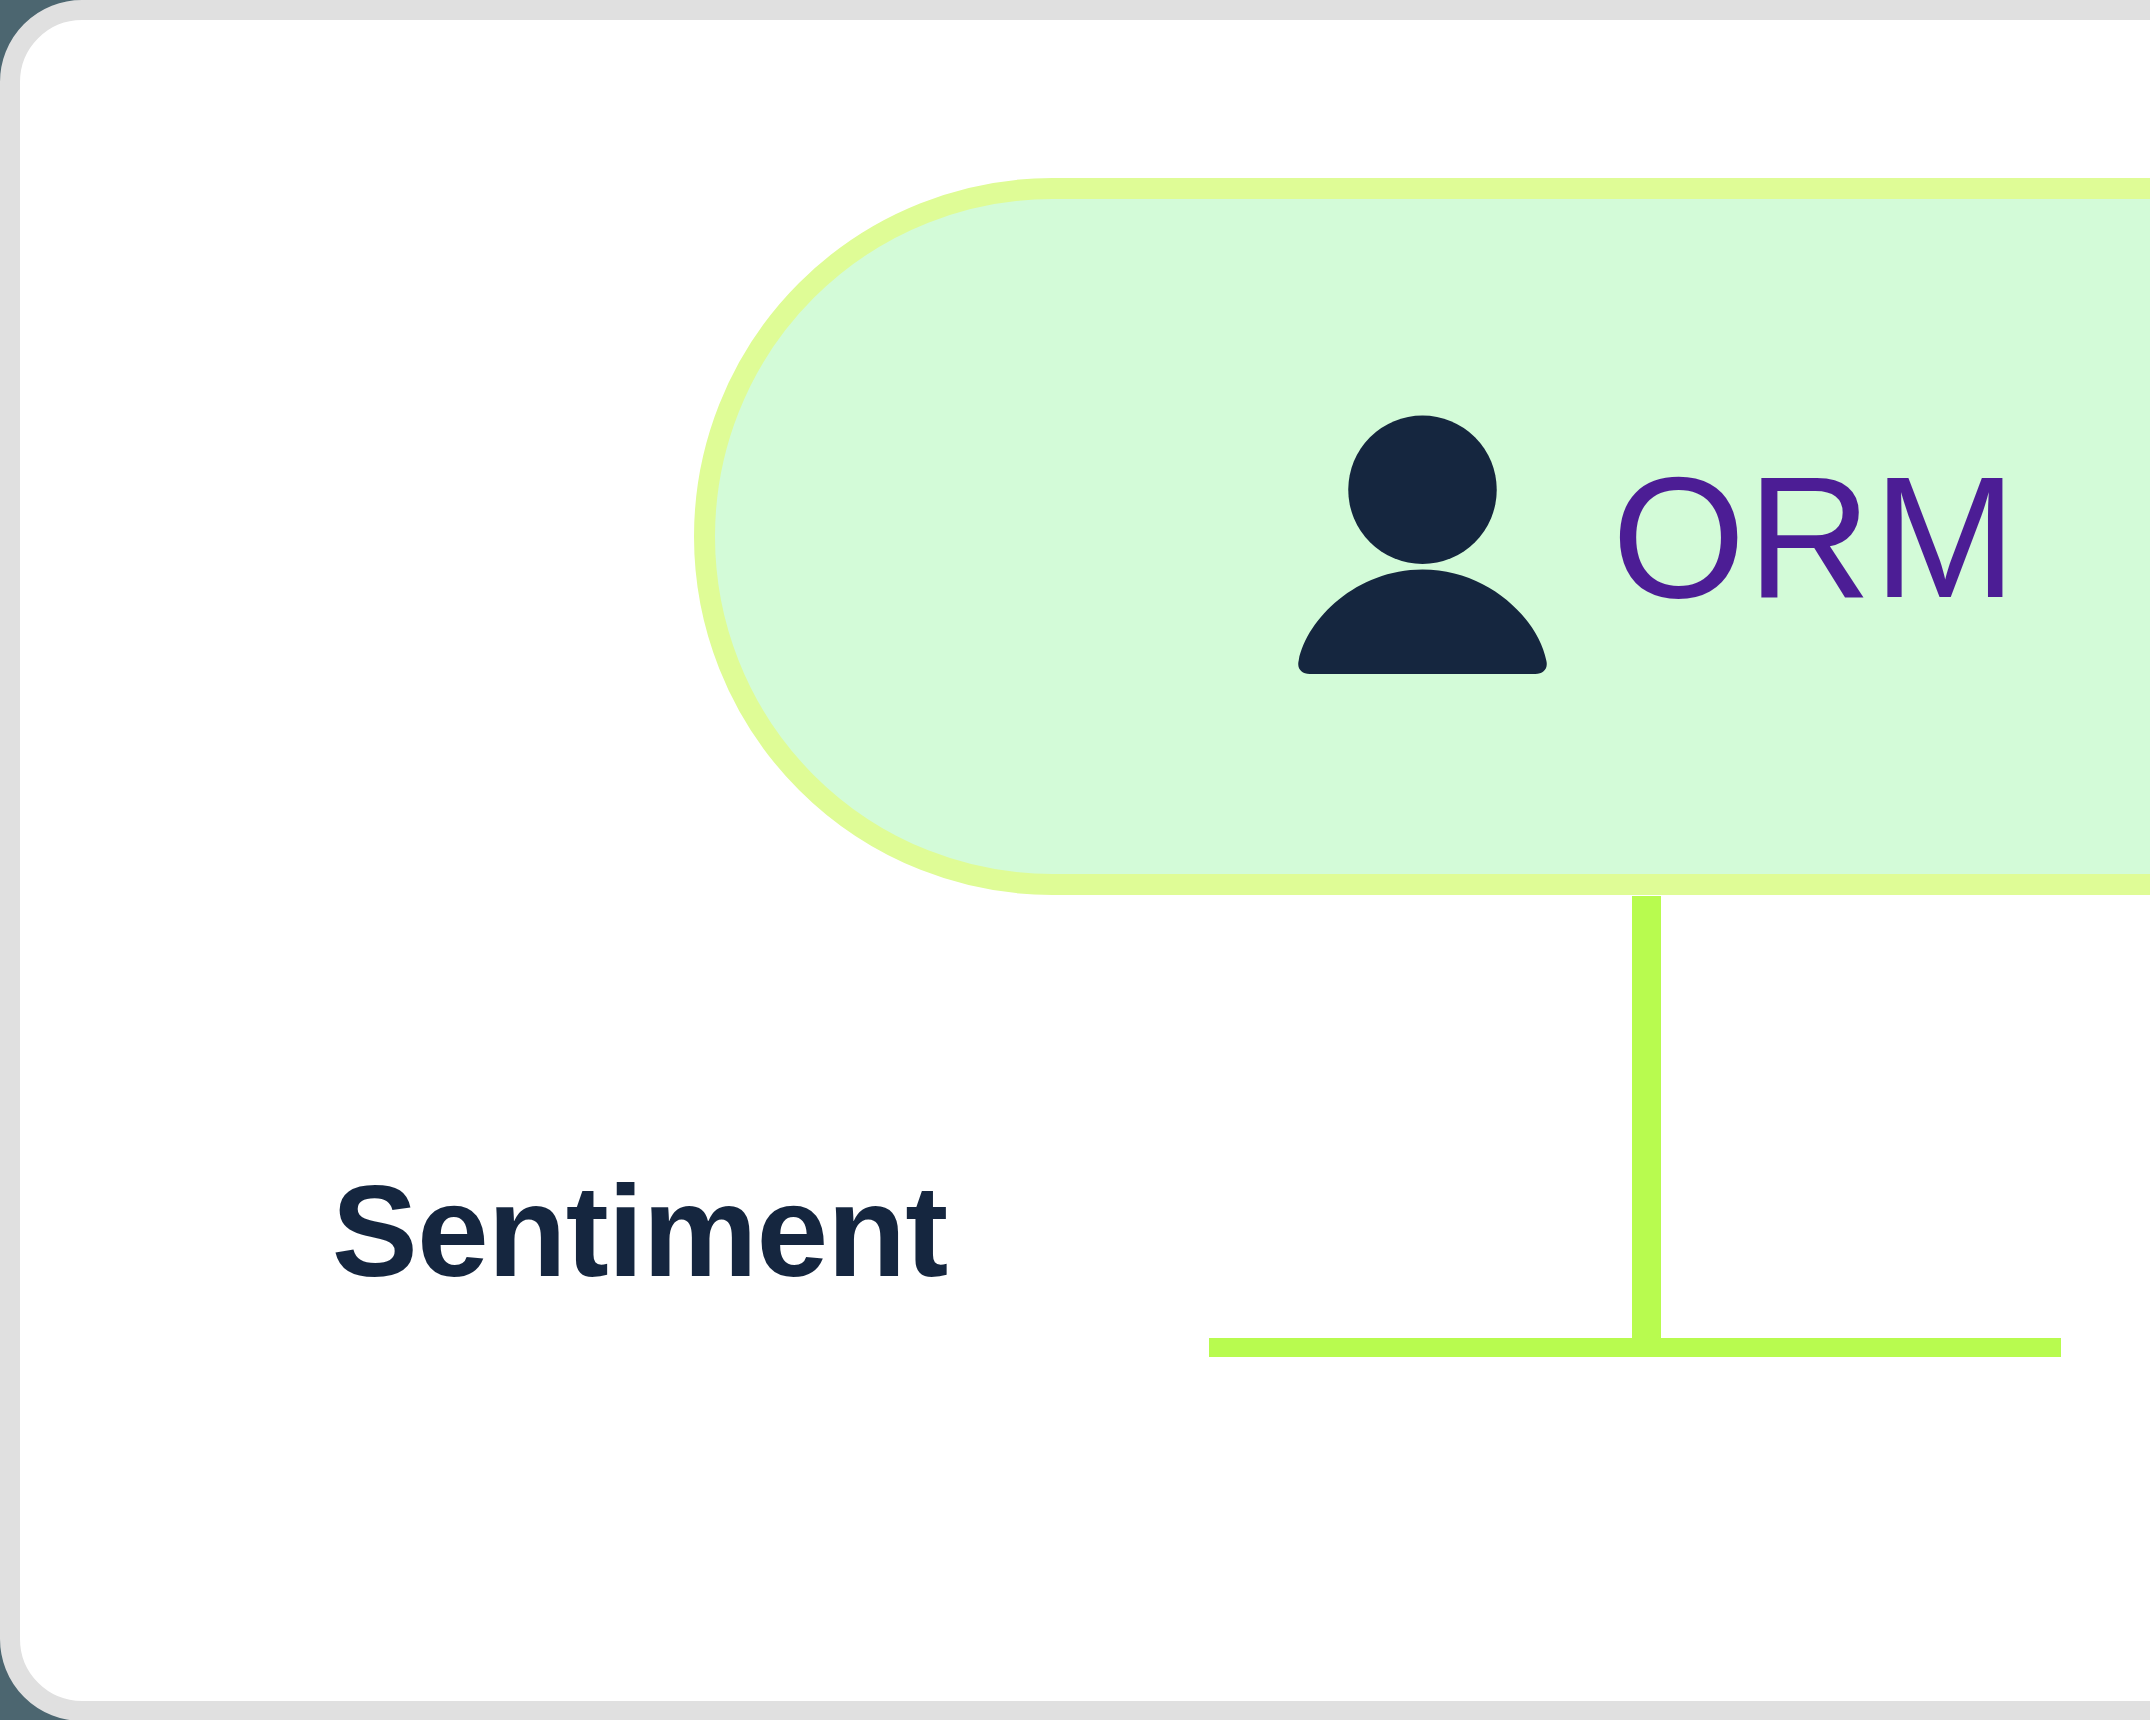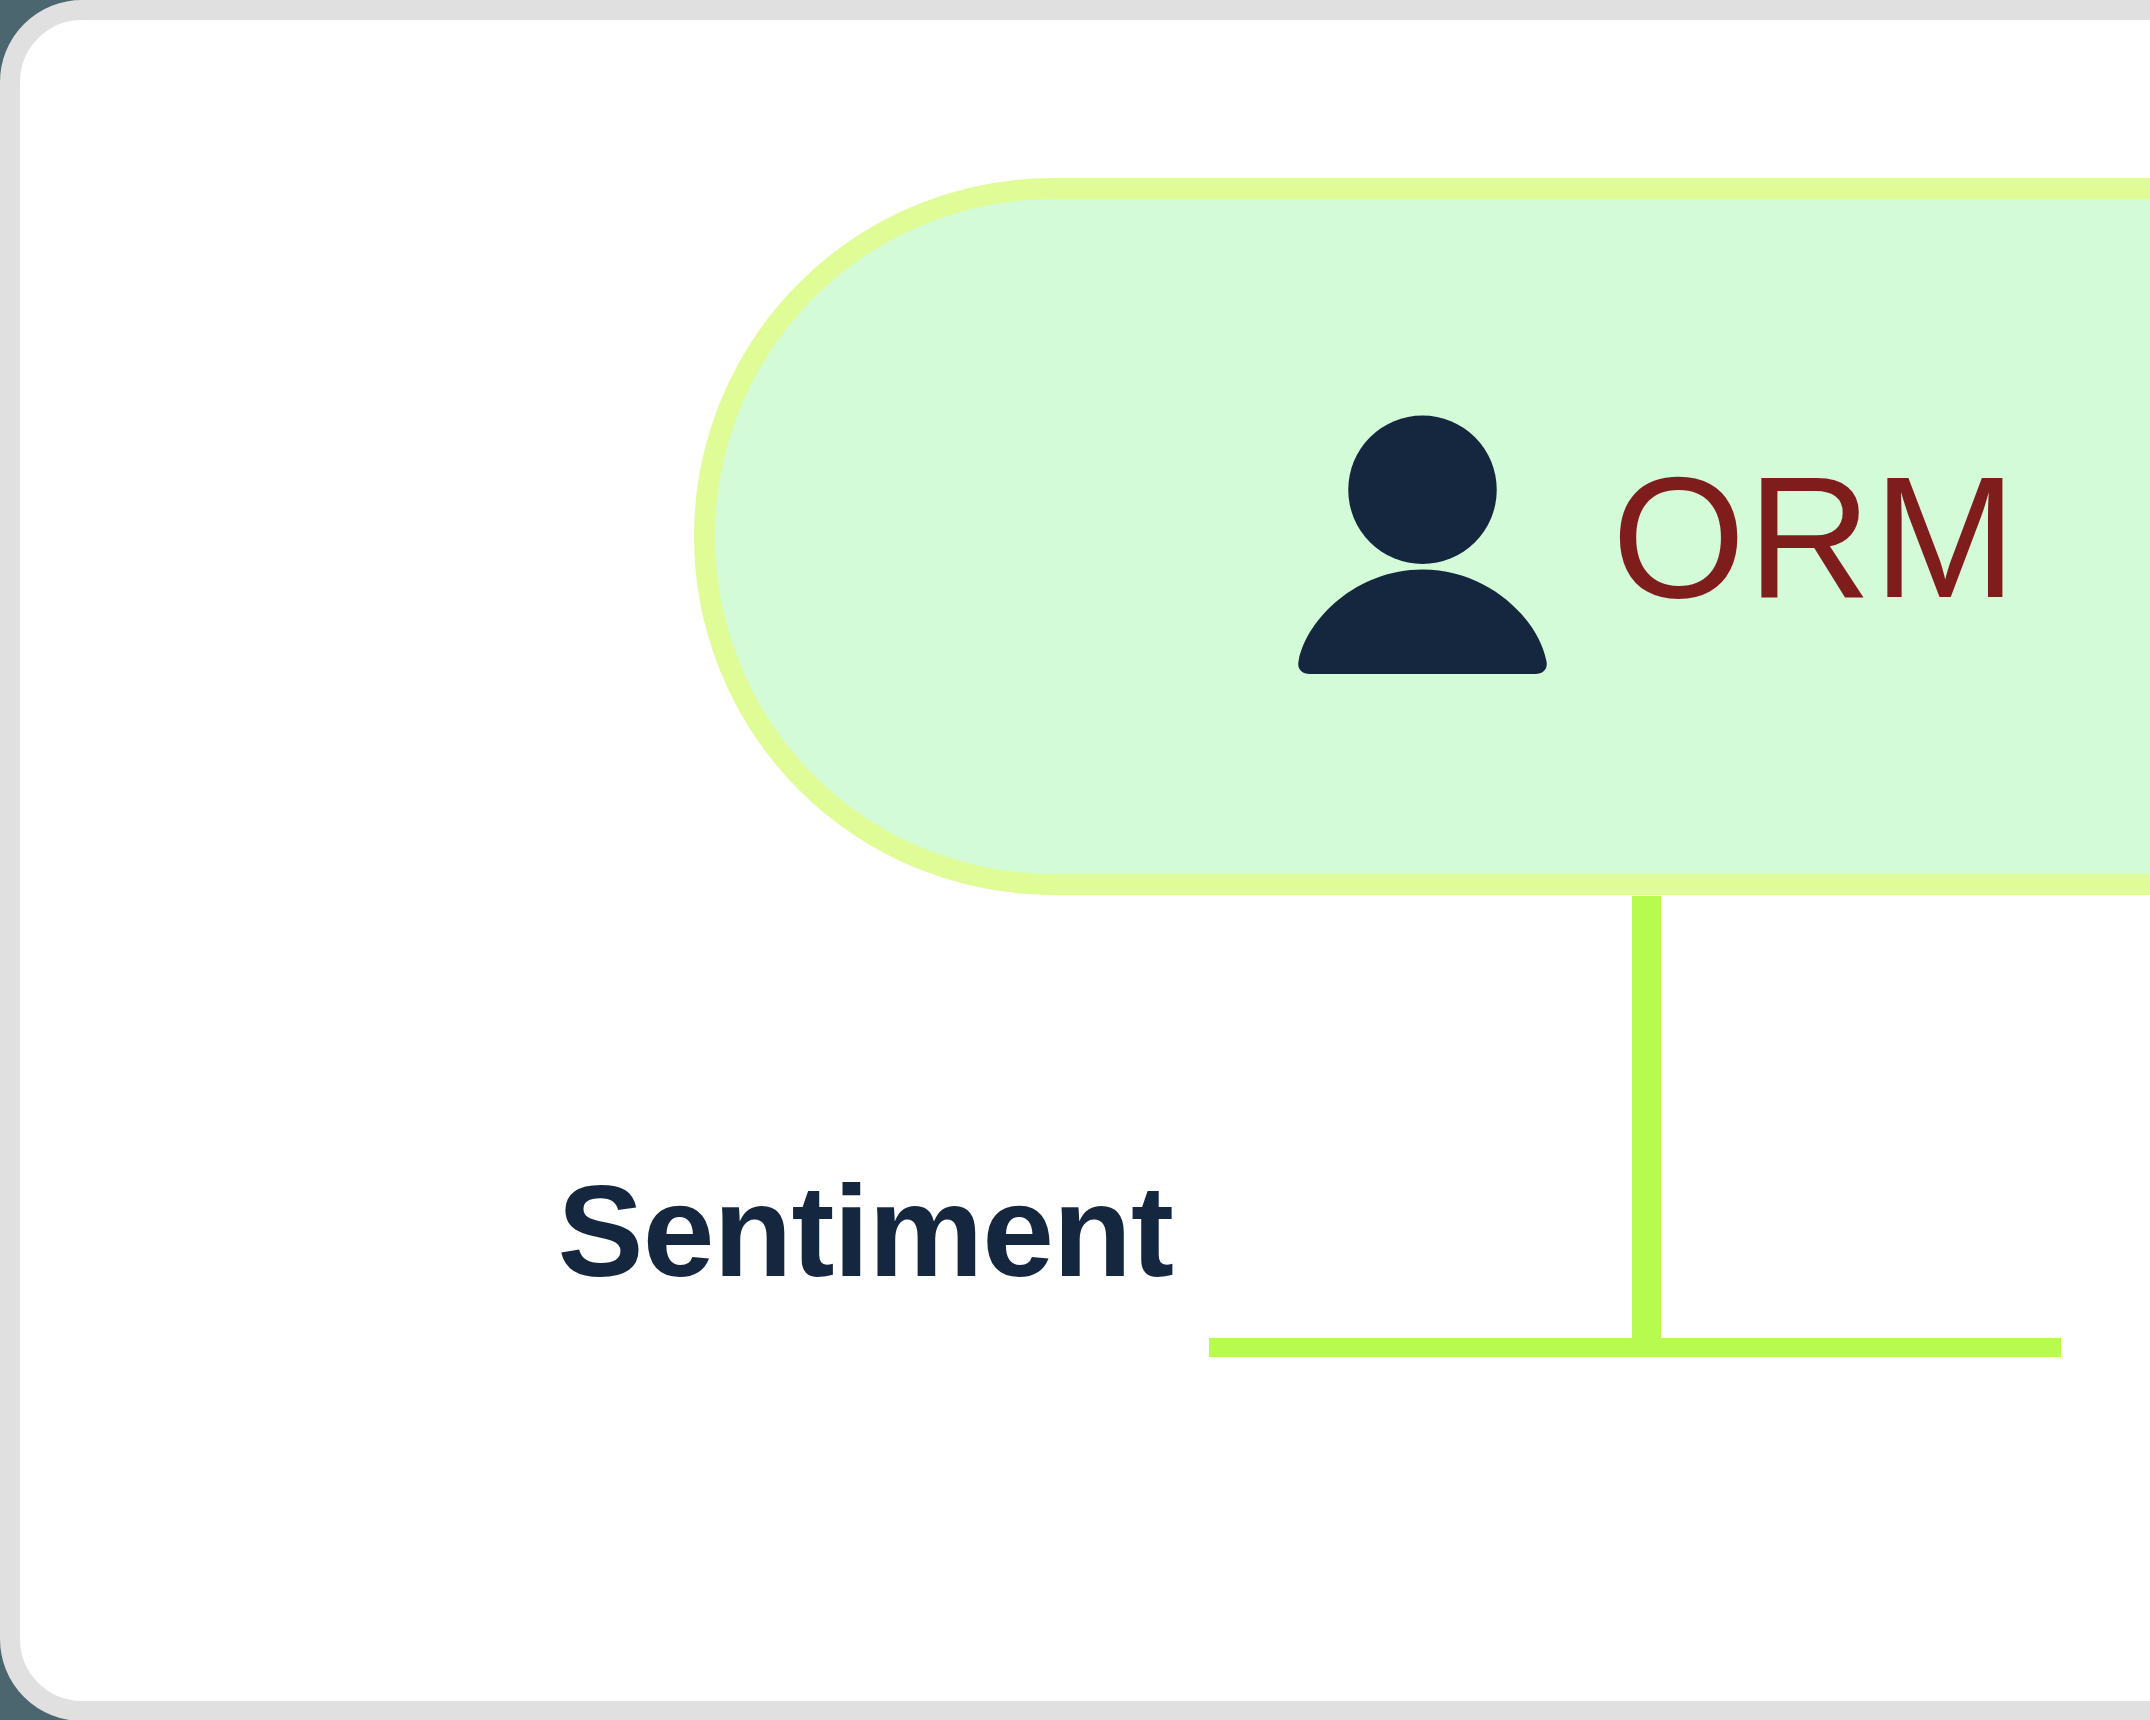--- a/index.html
+++ b/index.html
@@ -57,21 +57,21 @@
   #orm-icon {
     width: 275px;
     height: 275px;
     flex: 0 0 auto;
     display: block;
   }
 
   #orm-label {
     font-size: 172px;
     font-weight: 400;
-    color: #7f1d1d;
+    color: #4c1d95;
     letter-spacing: 1.7px;
     line-height: 1;
     white-space: nowrap;
     font-family: "Liberation Sans", sans-serif;
   }
 
   
   #connector-stem {
     position: absolute;
     left: 1612px;
@@ -110,20 +110,21 @@
 
   #label-right {
     left: 2099px;
     top: 1136px;
     width: 1067px;
     text-align: right;
   }
 
   .leaf-line {
     display: block;
+    text-align: center;
   }
 </style>
 </head>
 <body>
 
 <div id="card">
   <div id="stage">
 
     <div id="orm-node">
       <svg id="orm-icon" viewBox="0 0 100 100" xmlns="http://www.w3.org/2000/svg" aria-hidden="true">

